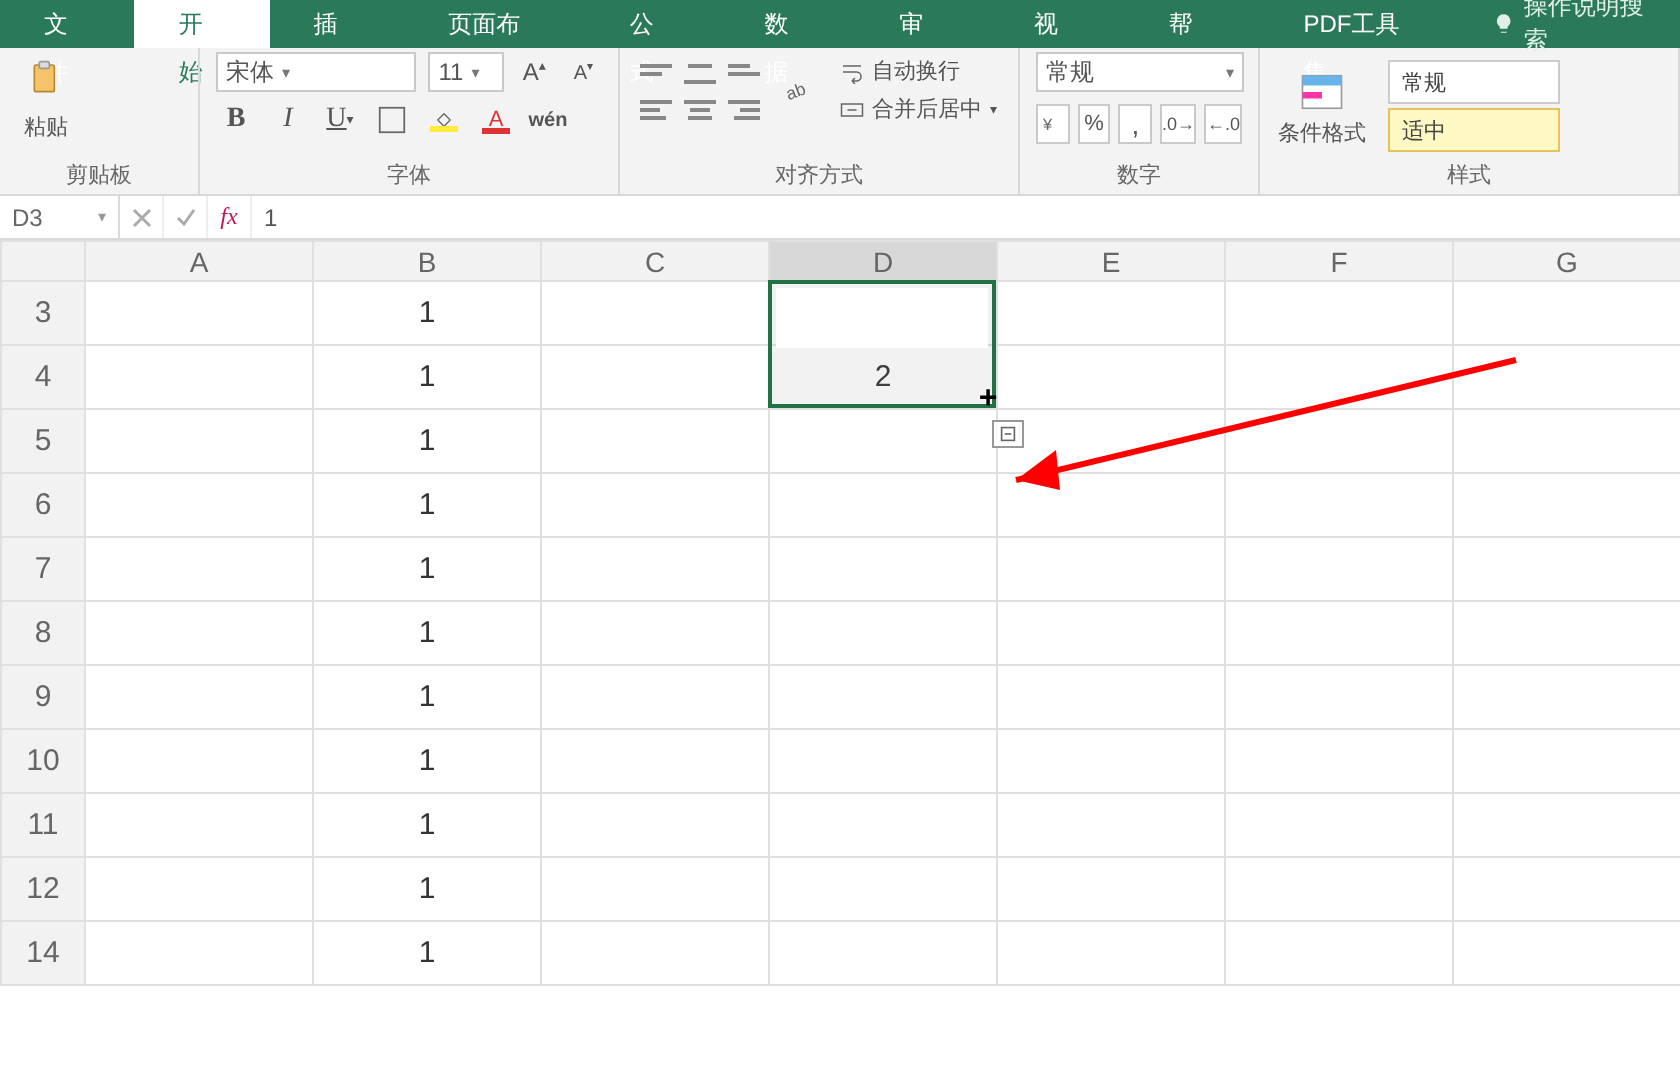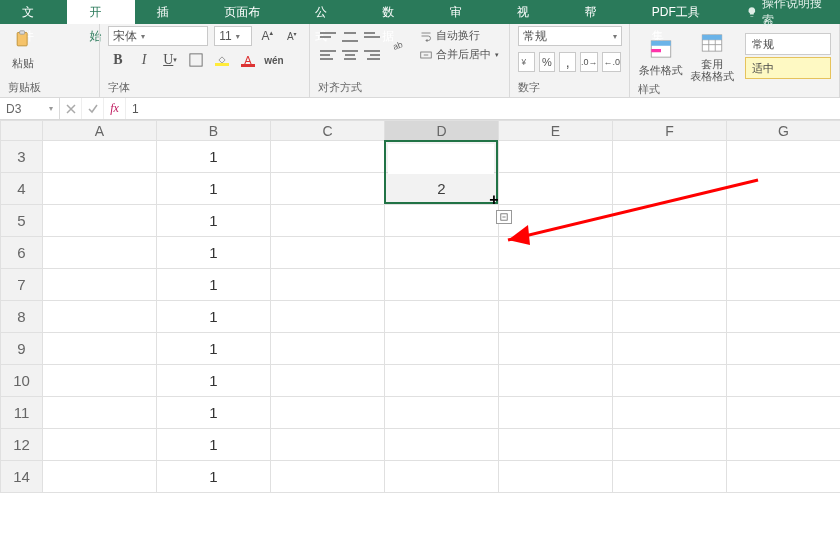--- a/index.html
+++ b/index.html
@@ -8,21 +8,21 @@
   
   .tabbar { height: 24px; background: #2a7a5a; display: flex; align-items: stretch; color: #fff; }
   .tabbar .tab { padding: 0 22px; line-height: 24px; cursor: default; font-size: 12px; }
   .tabbar .tab.active { background: #fff; color: #2a7a5a; }
   .tabbar .bulb { margin-left: 6px; display: flex; align-items: center; gap: 4px; padding: 0 8px; color: #dfeee7; }
   .tabbar .bulb svg { width: 12px; height: 12px; fill: #dfeee7; }
 
   
   .ribbon { height: 74px; background: #f3f3f3; border-bottom: 1px solid #d9d9d9; display: flex; }
   .group { border-right: 1px solid #d9d9d9; padding: 2px 8px 0 8px; display: flex; flex-direction: column; justify-content: space-between; }
-  .group-label { text-align: left; font-size: 11px; color: #666; padding-bottom: 2px; }
+  .group-label { text-align: center; font-size: 11px; color: #666; padding-bottom: 2px; }
   .row { display: flex; align-items: center; gap: 6px; }
   .stack { display: flex; flex-direction: column; gap: 2px; justify-content: center; }
   .minibtn { height: 16px; display: flex; align-items: center; gap: 3px; color: #555; }
   .minibtn svg { width: 12px; height: 12px; fill: #666; }
   .bigicon { width: 20px; height: 28px; display:flex; align-items:center; justify-content:center; }
   .bigicon svg { width: 20px; height: 24px; }
   .paste-wrap { display:flex; flex-direction:column; align-items:center; width: 30px; }
   .paste-label { font-size: 11px; color: #555; margin-top: 2px; }
   .dropdown { height: 20px; border: 1px solid #c9c9c9; background: #fff; display:flex; align-items:center; padding: 0 4px; gap: 4px; font-size: 12px; color:#555; }
   .dropdown .caret { font-size: 8px; color:#777; }
@@ -267,29 +267,20 @@
   <div class="group" style="width:210px;">
     <div class="row">
       <div class="ribbon-big">
         <svg viewBox="0 0 32 32">
             <rect x="4" y="6" width="24" height="20" fill="#fff" stroke="#999"></rect>
             <rect x="4" y="6" width="24" height="6" fill="#6ab3e8"></rect>
             <rect x="4" y="16" width="12" height="4" fill="#f3a"></rect>
           </svg>
         <div class="lbl">条件格式</div>
       </div>
-      <div class="ribbon-big">
-        <svg viewBox="0 0 32 32">
-            <rect x="4" y="6" width="24" height="20" fill="#fff" stroke="#999"></rect>
-            <path d="M4 12h24M4 18h24M12 6v20M20 6v20" stroke="#999"></path>
-            <rect x="4" y="6" width="24" height="6" fill="#6ab3e8"></rect>
-          </svg>
-        <div class="lbl" style="white-space:pre-line;">套用
-表格格式</div>
-      </div>
       <div class="styles-col">
         <div class="style-pill">
             <span>常规</span>
           </div>
         <div class="style-pill sel">
             <span>适中</span>
           </div>
       </div>
     </div>
     <div class="group-label">样式</div>

